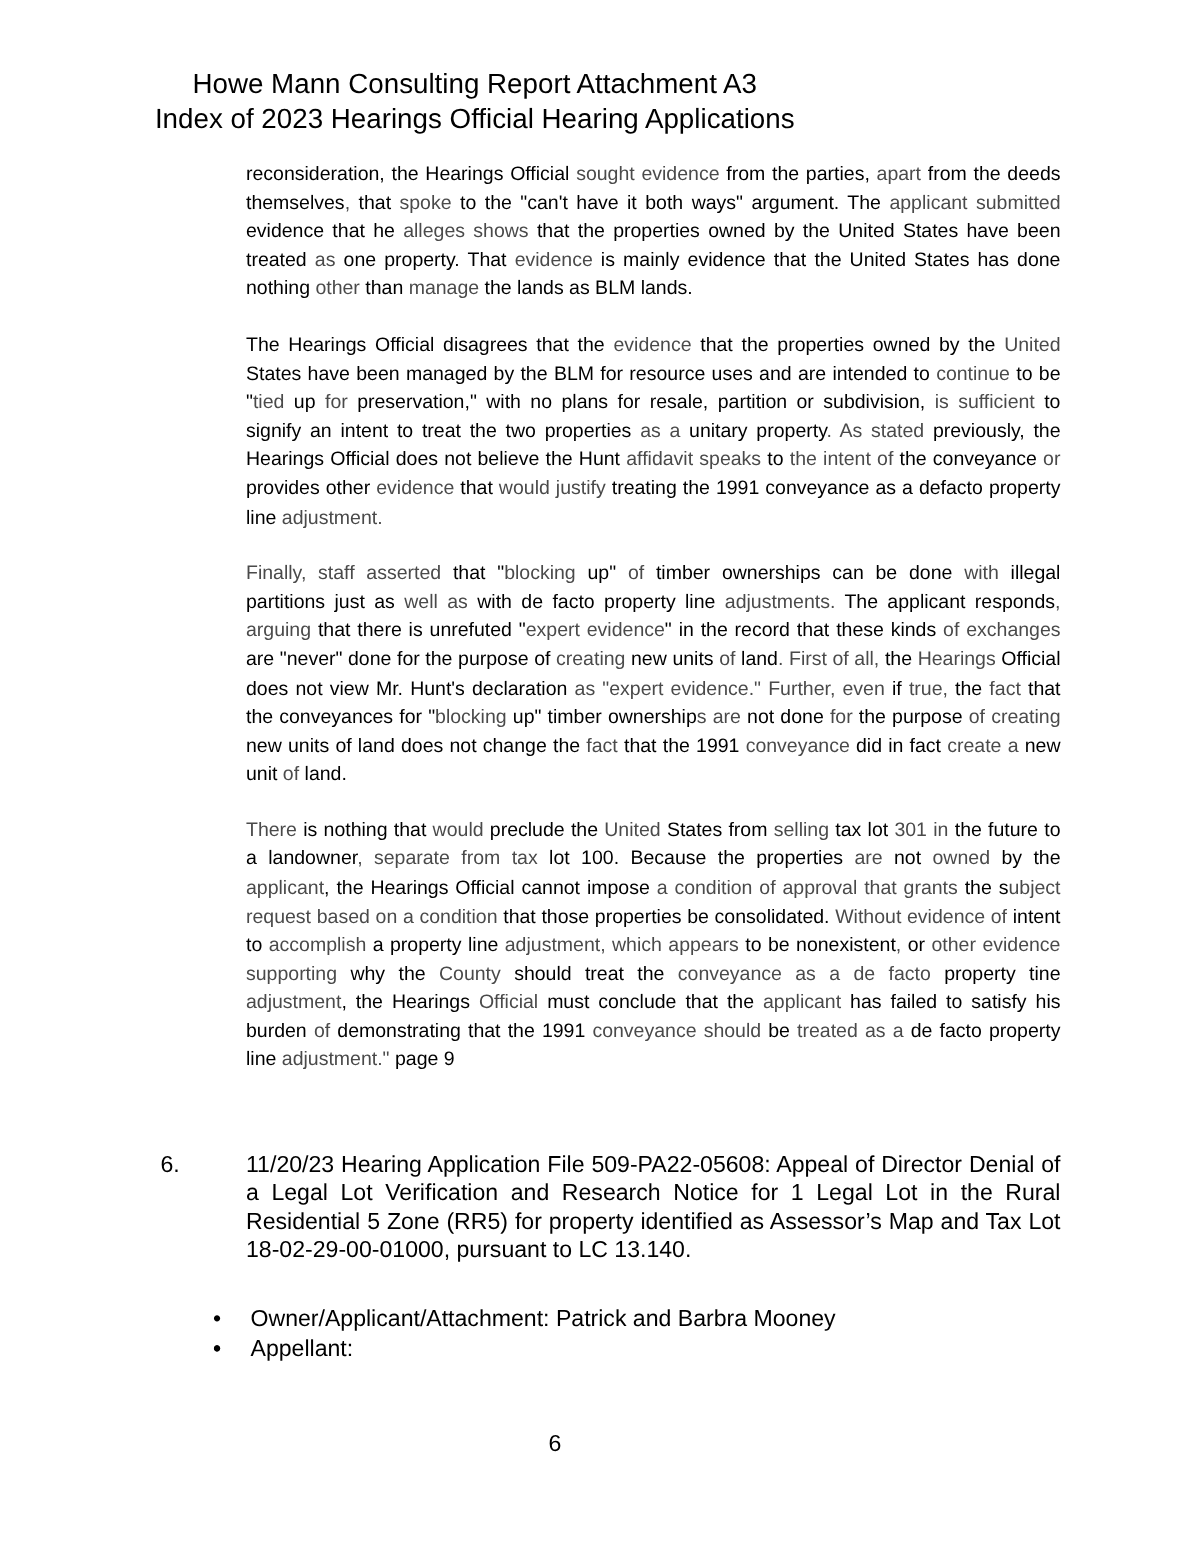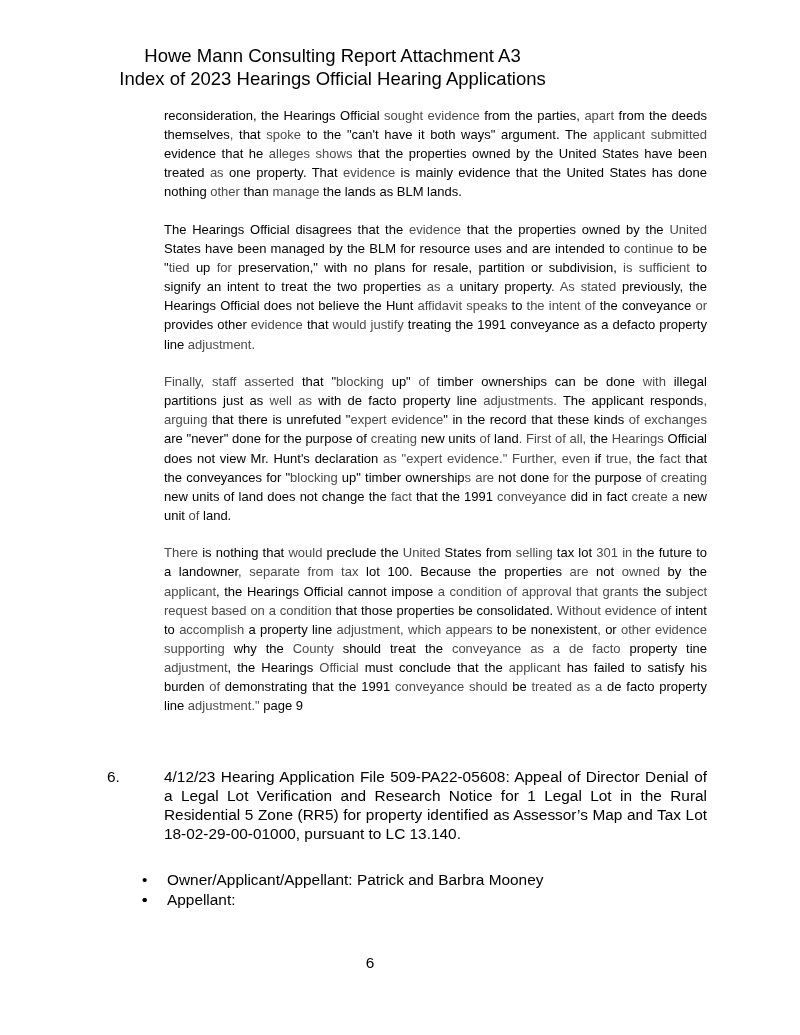--- a/index.html
+++ b/index.html
@@ -1,18 +1,18 @@
 <!DOCTYPE html>
 <html><head>
 <meta charset="utf-8">
 <style>
   html, body { margin: 0; padding: 0; background: #ffffff; }
   body { width: 800px; height: 1035px; position: relative; overflow: hidden;
          font-family: "Liberation Sans", sans-serif; color: #000; }
-  .header { position: absolute; top: 44px; left: 16px; width: 668px; text-align: center;
+  .header { position: absolute; top: 44px; left: 0; width: 668px; text-align: center;
             font-size: 18.5px; line-height: 23px; }
   .header .l1 { padding-left: 0px; margin-left: -35px; }
   .header .l2 { margin-left: -35px; }
   .body { position: absolute; top: 106px; left: 164px; width: 543px;
           font-size: 13px; line-height: 19.1px; }
   .para { text-align: justify; margin: 0 0 18.5px 0; }
   .g { color: #4a4a4a; }
   .i { }
   .item { position: absolute; left: 107px; top: 767px; width: 600px; font-size: 15.4px; line-height: 19.1px; }
   .item .num { position: absolute; left: 0; top: 0; }
@@ -34,27 +34,27 @@
 
 <div class="body">
   <p class="para"><span>reconsideration, the Hearings Official </span><span class="g">sought evidence</span><span> from the parties, </span><span class="g">apart</span><span> from the deeds themselves</span><span class="g">,</span><span> that </span><span class="g">spoke</span><span> to the "can't have it both ways" argument. The </span><span class="g">applicant submitted</span><span> evidence that he </span><span class="g">alleges shows</span><span> that the properties owned by the United States have been treated </span><span class="g">as</span><span> one property. That </span><span class="g">evidence</span><span> is mainly evidence that the United States has done nothing </span><span class="g">other</span><span> than </span><span class="g">manage</span><span> the lands as BLM lands.</span></p>
   <p class="para"><span>The Hearings Official disagrees that the </span><span class="g">evidence</span><span> that the properties owned by the </span><span class="g">United</span><span> States have been managed by the BLM for resource uses and are intended to </span><span class="g">continue</span><span> to be "</span><span class="g">tied</span><span> up </span><span class="g">for</span><span> preservation," with no plans for resale, partition or subdivision, </span><span class="g">is sufficient</span><span> to signify an intent to treat the two properties </span><span class="g">as a</span><span> unitary property</span><span class="g">. As stated</span><span> previously, the Hearings Official does not believe the Hunt </span><span class="g">affidavit speaks</span><span> to </span><span class="g">the intent of</span><span> the conveyance </span><span class="g">or</span><span> provides other </span><span class="g">evidence</span><span> that </span><span class="g">would justify</span><span> treating the 1991 conveyance as a </span><span class="i">defacto</span><span> property line </span><span class="g">adjustment.</span></p>
   <p class="para"><span class="g">Finally, staff asserted</span><span> that "</span><span class="g">blocking</span><span> up" </span><span class="g">of</span><span> timber ownerships can be done </span><span class="g">with</span><span> illegal partitions just as </span><span class="g">well as</span><span> with </span><span class="i">de facto</span><span> property line </span><span class="g">adjustments.</span><span> The applicant responds</span><span class="g">, arguing</span><span> that there is unrefuted "</span><span class="g">expert evidence</span><span>" in the record that these kinds </span><span class="g">of exchanges</span><span> are "never" done for the purpose of </span><span class="g">creating</span><span> new units </span><span class="g">of</span><span> land</span><span class="g">. First of all,</span><span> the </span><span class="g">Hearings</span><span> Official does not view Mr. Hunt's declaration </span><span class="g">as "expert evidence." Further, even</span><span> if </span><span class="g">true,</span><span> the </span><span class="g">fact</span><span> that the conveyances for "</span><span class="g">blocking</span><span> up" timber ownership</span><span class="g">s are</span><span> not done </span><span class="g">for</span><span> the purpose </span><span class="g">of creating</span><span> new units of land does not change the </span><span class="g">fact</span><span> that the 1991 </span><span class="g">conveyance</span><span> did in fact </span><span class="g">create a</span><span> new unit </span><span class="g">of</span><span> land.</span></p>
   <p class="para"><span class="g">There</span><span> is nothing that </span><span class="g">would</span><span> preclude the </span><span class="g">United</span><span> States from </span><span class="g">selling</span><span> tax lot </span><span class="g">301</span><span> </span><span class="g">in</span><span> the future to a landowner</span><span class="g">, separate from tax</span><span> lot 100. Because the properties </span><span class="g">are</span><span> not </span><span class="g">owned</span><span> by the </span><span class="g">applicant</span><span>, the Hearings Official cannot impose </span><span class="g">a condition of approval that grants</span><span> the s</span><span class="g">ubject request based</span><span> </span><span class="g">on a condition</span><span> that those properties be consolidated. </span><span class="g">Without evidence</span><span> </span><span class="g">of</span><span> intent to </span><span class="g">accomplish</span><span> a property line </span><span class="g">adjustment, which appears</span><span> to be nonexistent</span><span class="g">,</span><span> or </span><span class="g">other evidence supporting</span><span> why the </span><span class="g">County</span><span> should treat the </span><span class="g">conveyance as a</span><span> </span><span class="g i">de facto</span><span> property tine </span><span class="g">adjustment</span><span>, the Hearings </span><span class="g">Official</span><span> must conclude that the </span><span class="g">applicant</span><span> has failed to satisfy his burden </span><span class="g">of</span><span> demonstrating that the 1991 </span><span class="g">conveyance should</span><span> be </span><span class="g">treated as a</span><span> </span><span class="i">de facto</span><span> property line </span><span class="g">adjustment."</span><span> </span><span class="i">page 9</span></p>
 </div>
 
 <div class="item">
   <span class="num">6.</span>
-  <span class="txt">4/12/23 Hearing Application File 509-PA22-05608: Appeal of Director Denial of a Legal Lot Verification and Research Notice for 1 Legal Lot in the Rural Residential 5 Zone (RR5) for property identified as Assessor’s Map and Tax Lot 18-02-29-00-01000, pursuant to LC 13.140.</span>
+  <span class="txt">11/20/23 Hearing Application File 509-PA22-05608: Appeal of Director Denial of a Legal Lot Verification and Research Notice for 1 Legal Lot in the Rural Residential 5 Zone (RR5) for property identified as Assessor’s Map and Tax Lot 18-02-29-00-01000, pursuant to LC 13.140.</span>
 </div>
 
 <ul class="bullets">
   <li>
     <span class="dot">•</span>
-    <span>Owner/Applicant/Appellant: Patrick and Barbra Mooney</span>
+    <span>Owner/Applicant/Attachment: Patrick and Barbra Mooney</span>
   </li>
   <li>
     <span class="dot">•</span>
   </li>
   <li>
     <span class="dot">•</span>
     <span>Appellant:</span>
   </li>
 </ul>
 

